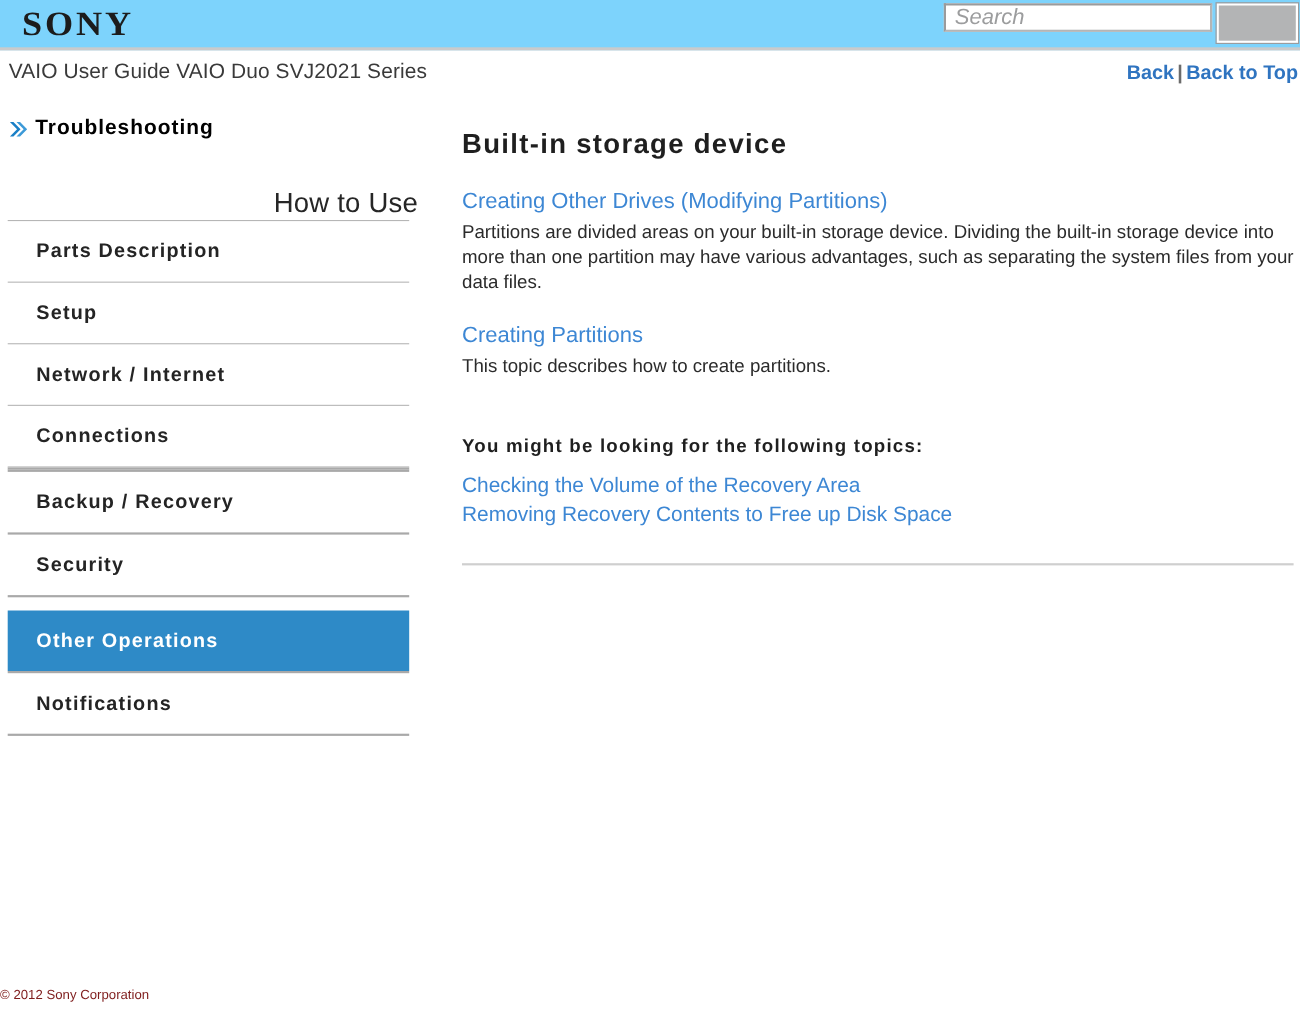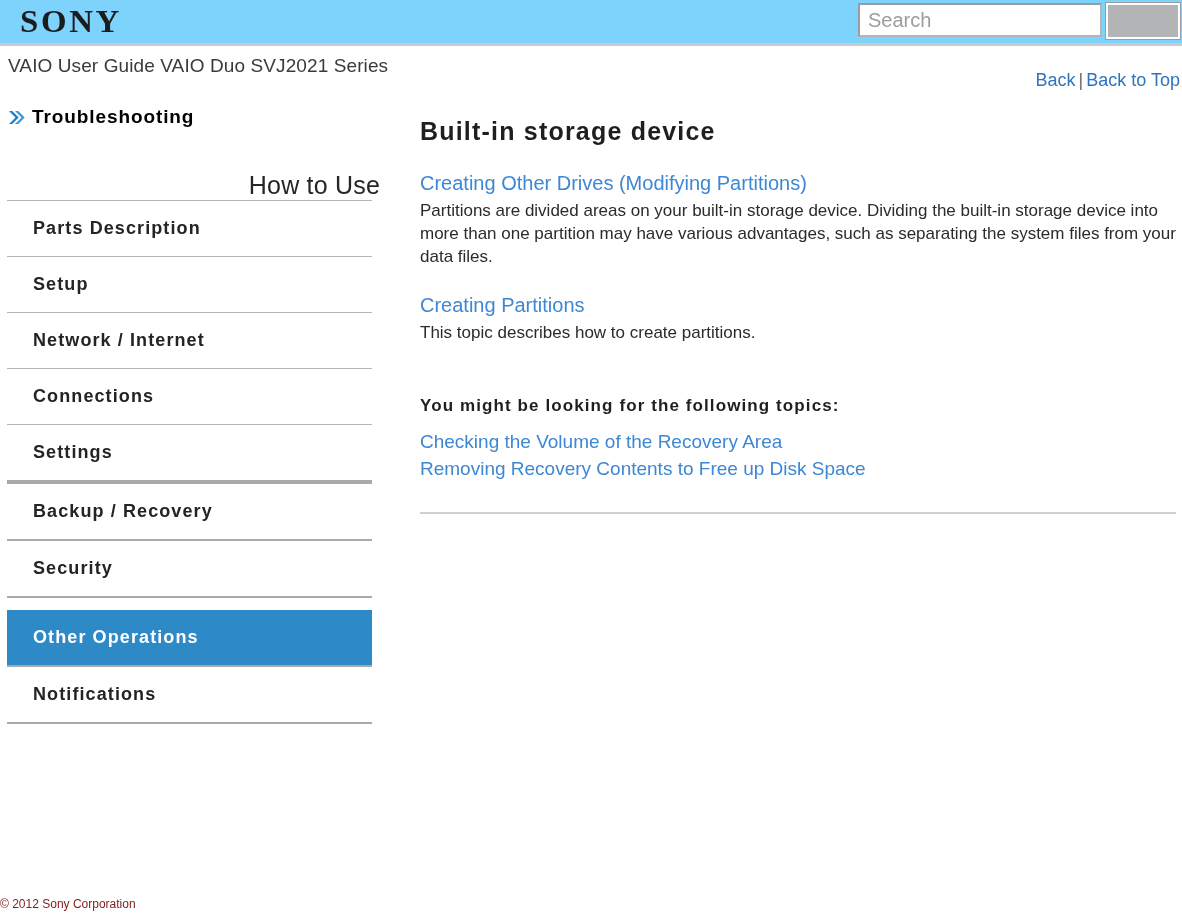--- a/index.html
+++ b/index.html
@@ -39,31 +39,32 @@
   }
   #search-area {
     position: absolute;
     right: 2px;
     top: 3px;
     display: flex;
     align-items: flex-start;
   }
   #search-input {
     width: 244px;
-    height: 34px;
+    height: 26px;
     box-sizing: border-box;
     border: 2px solid #b4b5b6;
     border-top-color: #9a9b9c;
     border-left-color: #9a9b9c;
     background: #ffffff;
     font-family: "Liberation Sans", sans-serif;
     font-size: 20px;
     color: #8b8c8d;
     padding: 0 8px;
     outline: none;
+    font-style: italic;
   }
   #search-input::placeholder { color: #9c9d9e; opacity: 1; }
   #search-button {
     width: 74px;
     height: 36px;
     margin-left: 4px;
     box-sizing: border-box;
     background: #b3b4b5;
     border: 2px solid #ffffff;
     outline: 1px solid #9b9c9d;
@@ -82,24 +83,25 @@
     left: 0px;
     top: 9px;
     font-size: 19px;
     color: #3a3a3a;
     letter-spacing: 0.1px;
     padding-left: 8px;
   }
   #nav-links {
     position: absolute;
     right: 2px;
-    top: 24px;
+    top: 10px;
     font-size: 18px;
     color: #555;
     white-space: nowrap;
+    font-weight: bold;
   }
   #nav-links a {
     color: #2f74c0;
     text-decoration: none;
   }
   #nav-links .sep { color: #6b6b6b; margin: 0 3px; }
 
   
   #page-body {
     position: relative;
@@ -265,21 +267,20 @@
 
     <a href="#" class="nav-item">Setup</a>
     <div class="side-rule"></div>
 
     <a href="#" class="nav-item">Network / Internet</a>
     <div class="side-rule"></div>
 
     <a href="#" class="nav-item">Connections</a>
     <div class="side-rule"></div>
 
-    <a href="#" class="nav-item">Settings</a>
     <div class="side-rule thick"></div>
 
     <div class="side-rule thick"></div>
 
     <a href="#" class="nav-item">Backup / Recovery</a>
     <div class="side-rule thick"></div>
 
     <a href="#" class="nav-item">Security</a>
     <div class="side-rule thick"></div>
 

